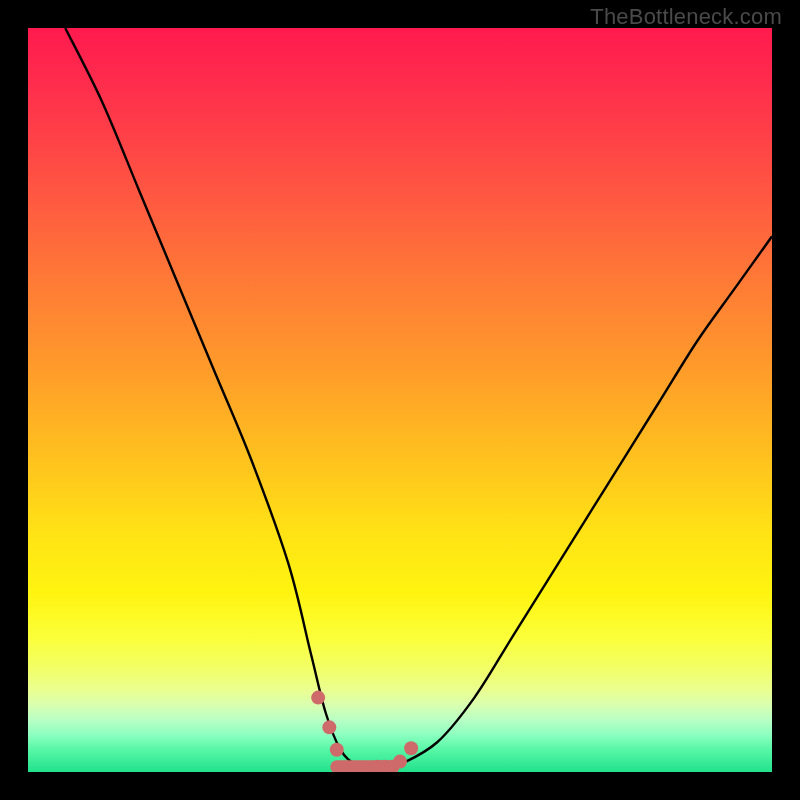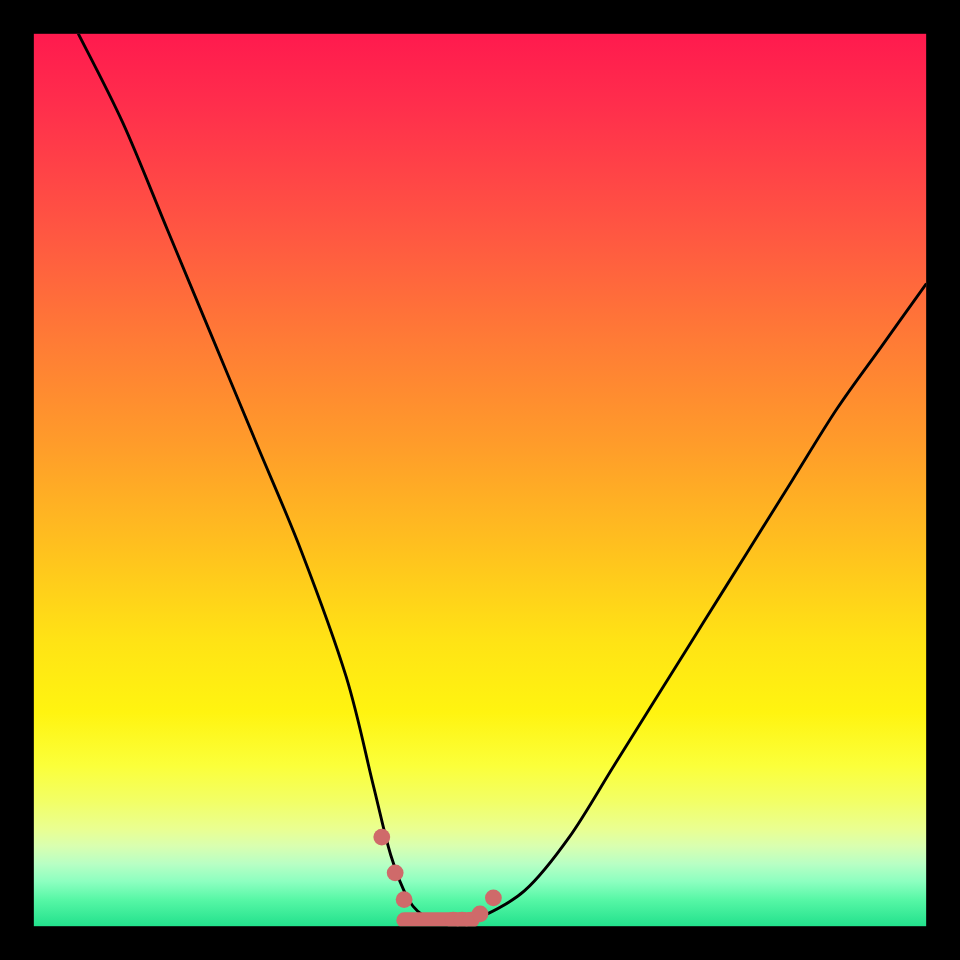--- a/index.html
+++ b/index.html
@@ -63,20 +63,21 @@
     inset: 0;
     width: 100%;
     height: 100%;
   }
 </style>
 </head>
 <body>
 
 <div class="frame">
 
+  <div class="watermark">TheBottleneck.com</div>
 
   <div class="plot-area">
     <div class="gradient"></div>
     <svg class="curve" viewBox="0 0 744 744" preserveAspectRatio="none">
       <g id="curve-group">
           <path d="M 37.2,0 C 43.400000000000006,12.399999999999997 62.00000000000001,47.11999999999999 74.4,74.39999999999998 C 86.80000000000001,101.67999999999996 99.19999999999999,133.91999999999996 111.6,163.67999999999995 C 124,193.43999999999994 136.4,223.2 148.8,252.95999999999998 C 161.20000000000002,282.71999999999997 173.6,312.47999999999996 186,342.23999999999995 C 198.4,371.99999999999994 210.79999999999998,399.28000000000003 223.2,431.52000000000004 C 235.6,463.76000000000005 250.47999999999996,503.43999999999994 260.4,535.68 C 270.32,567.92 276.52000000000004,600.1600000000001 282.72,624.96 C 288.92,649.76 292.64000000000004,668.36 297.6,684.48 C 302.56,700.6 307.52,713 312.47999999999996,721.68 C 317.43999999999994,730.3599999999999 322.4,733.4599999999999 327.36,736.56 C 332.32000000000005,739.66 337.28000000000003,739.66 342.24,740.28 C 347.2,740.9 352.16,740.9 357.12,740.28 C 362.08,739.66 363.32,740.9 372,736.56 C 380.68,732.2199999999999 396.80000000000007,725.4 409.20000000000005,714.24 C 421.6,703.08 434,686.96 446.4,669.6 C 458.79999999999995,652.24 471.20000000000005,629.9200000000001 483.6,610.08 C 496,590.24 508.4,570.4 520.8,550.56 C 533.1999999999999,530.7199999999999 545.6,510.87999999999994 558,491.03999999999996 C 570.4,471.2 582.8000000000001,451.36 595.2,431.52000000000004 C 607.6,411.68000000000006 620,391.84000000000003 632.4,372 C 644.8,352.15999999999997 657.2,331.08000000000004 669.6,312.48 C 682,293.88 694.4,277.76 706.8,260.4 C 719.1999999999999,243.04 737.8,217.00000000000003 744,208.32000000000005" fill="none" stroke="#000000" stroke-width="2.4"></path>
         </g>
       <g id="trough-group">
           <line x1="308.76" x2="364.56" y1="738.792" y2="738.792" stroke="#cf6a6a" stroke-width="13" stroke-linecap="round"></line>
         </g>

